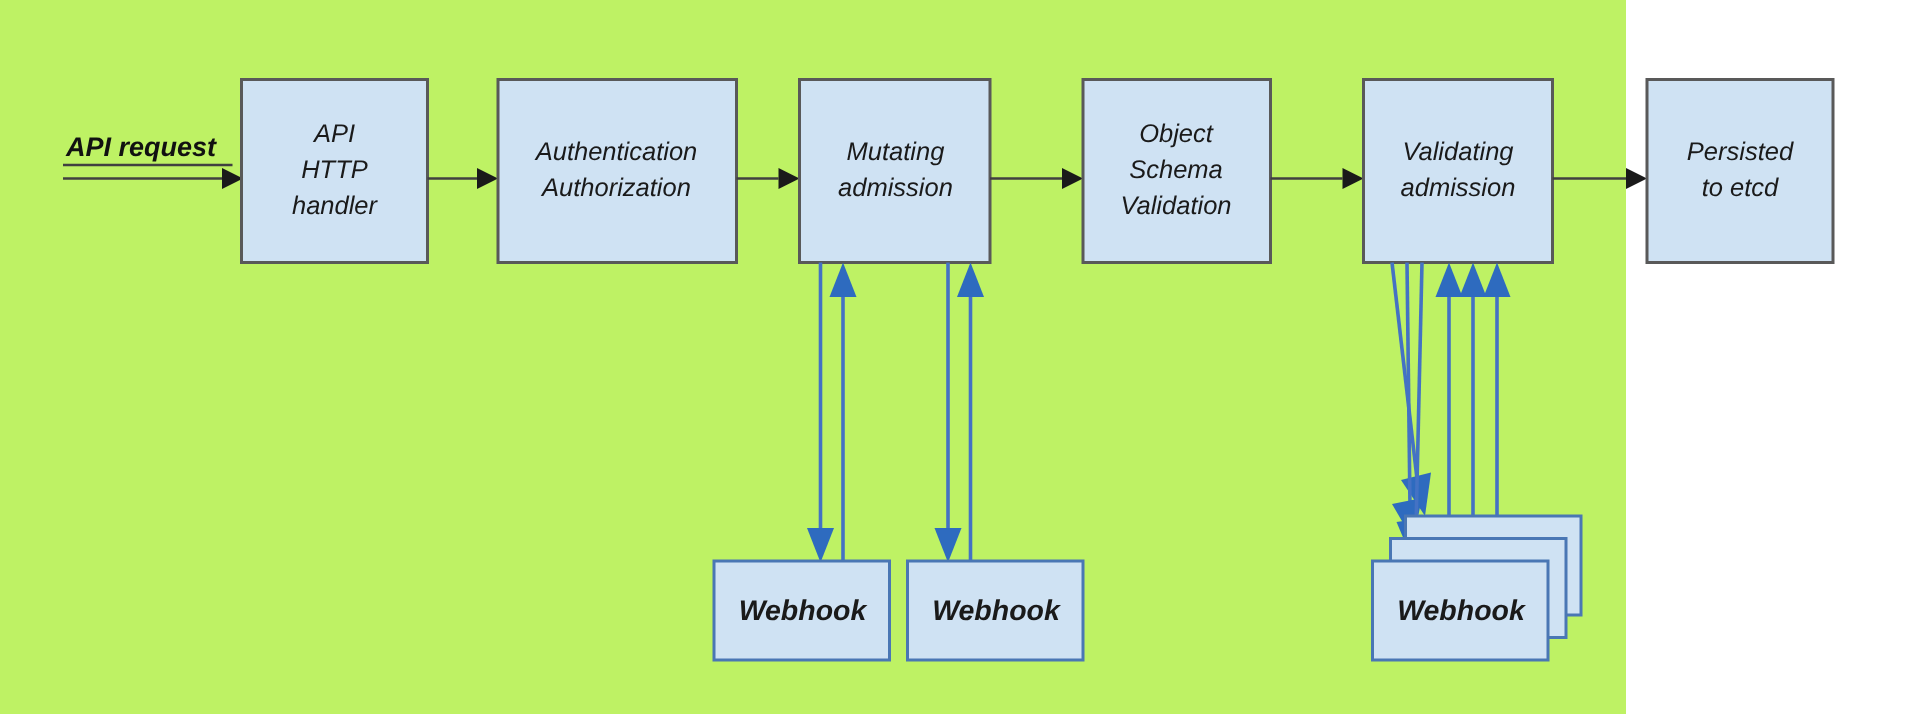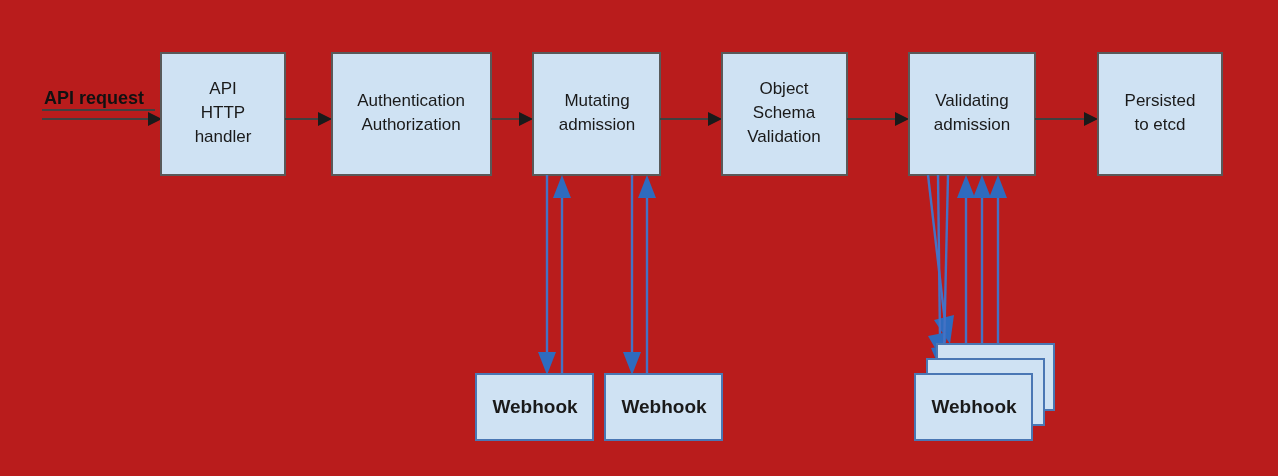--- a/index.html
+++ b/index.html
@@ -8,23 +8,24 @@
     background: #ffffff;
   }
   body {
     width: 1278px;
     height: 476px;
     font-family: "Liberation Sans", sans-serif;
     overflow: hidden;
   }
   #diagram-root {
     position: relative;
-    width: 1278px;
+    width: 1084px;
     height: 476px;
-    background: #b91c1c;
+    background: #bef264;
+    font-style: italic;
   }
   svg.diagram {
     display: block;
     width: 1278px;
     height: 476px;
   }
   .stage-box {
     fill: #cfe2f3;
     stroke: #595959;
     stroke-width: 2;

